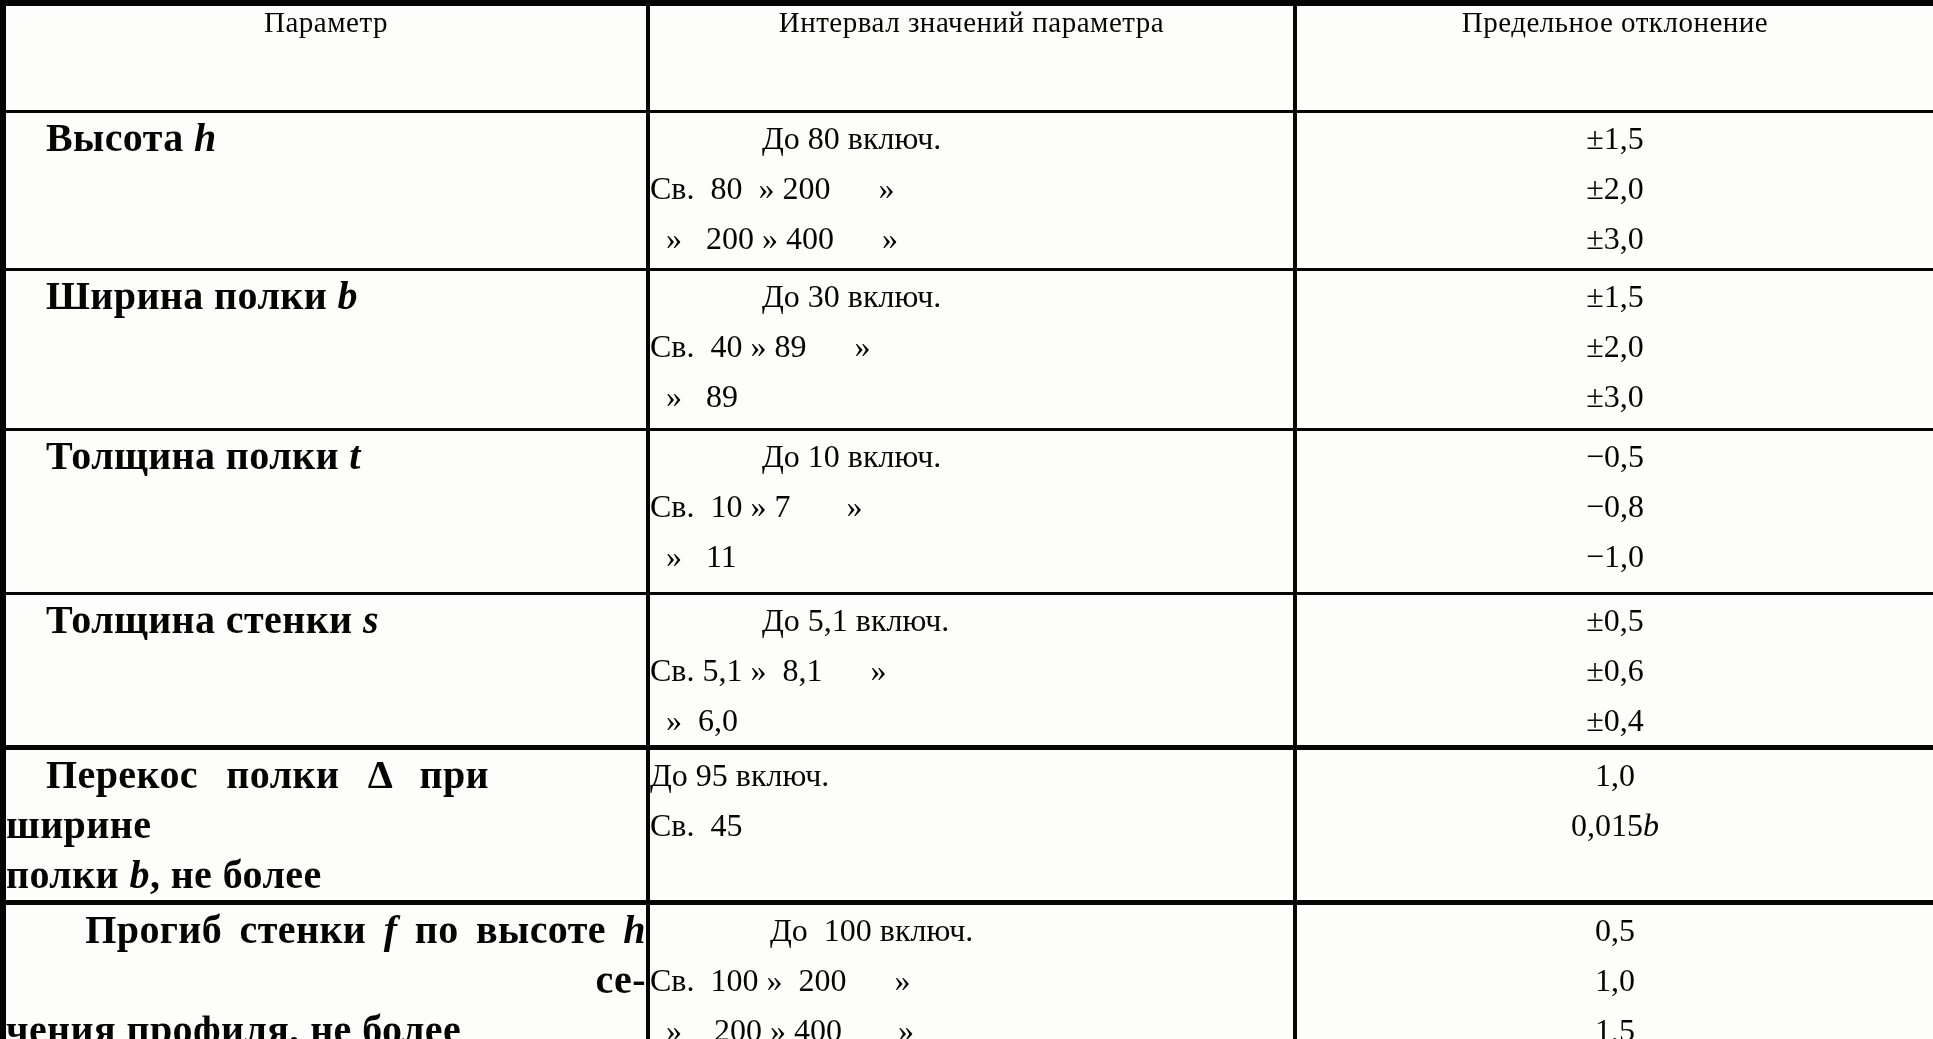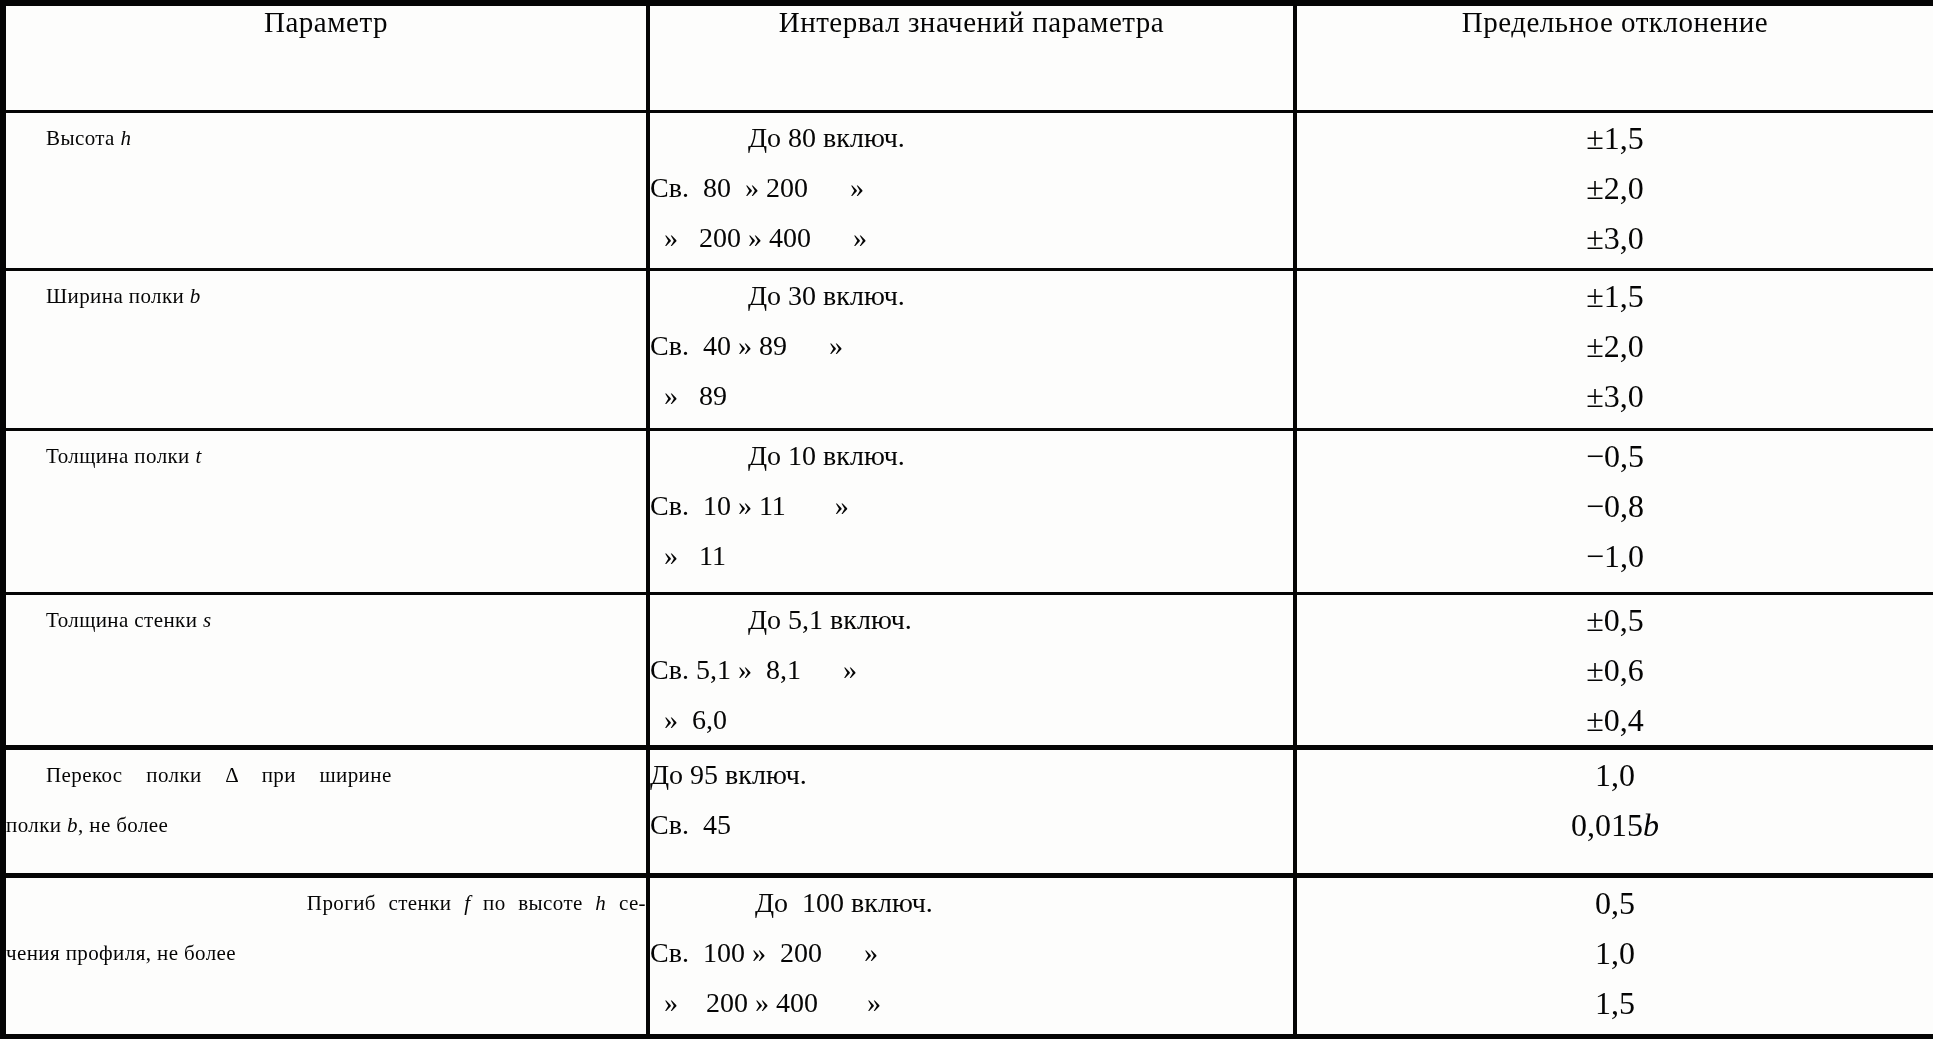--- a/index.html
+++ b/index.html
@@ -50,30 +50,31 @@
   tbody tr:nth-child(5) { height: 128px; }
   tbody tr:nth-child(6) { height: 161px; }
   tbody tr:nth-child(4) td { border-bottom-width: 5px; }
   tbody tr:nth-child(5) td { border-bottom-width: 5px; }
 
   td .line {
     white-space: pre-wrap;
     line-height: 50px;
   }
   td.param-cell {
-    font-size: 21px;
+    font-size: 40px;
     letter-spacing: 0.4px;
     padding: 12px 6px 0 10px;
+    font-weight: bold;
   }
   td.param-cell .line:first-child { text-indent: 40px; }
   tbody tr:nth-child(5) td.param-cell .line:first-child { word-spacing: 18px; }
   tbody tr:nth-child(6) td.param-cell .line:first-child { word-spacing: 7px; text-align: right; }
 
   td.interval-cell {
-    font-size: 28px;
+    font-size: 32px;
     padding: 12px 0 0 128px;
   }
   td.interval-cell .line { white-space: pre; }
 
   td.deviation-cell {
     font-size: 32px;
     text-align: center;
     padding: 12px 118px 0 0;
   }
   i { font-style: italic; }
@@ -125,21 +126,21 @@
             <div class="line"><span>±2,0</span></div>
             <div class="line"><span>±3,0</span></div>
           </td>
         </tr>
         <tr>
           <td class="param-cell">
             <div class="line"><span>Толщина полки </span><i>t</i></div>
           </td>
           <td class="interval-cell">
             <div class="line"><span>              До 10 включ.</span></div>
-            <div class="line"><span>Св.  10 » 11       »</span></div>
+            <div class="line"><span>Св.  10 » 7       »</span></div>
             <div class="line"><span>  »   11</span></div>
           </td>
           <td class="deviation-cell">
             <div class="line"><span>−0,5</span></div>
             <div class="line"><span>−0,8</span></div>
             <div class="line"><span>−1,0</span></div>
           </td>
         </tr>
         <tr>
           <td class="param-cell">

